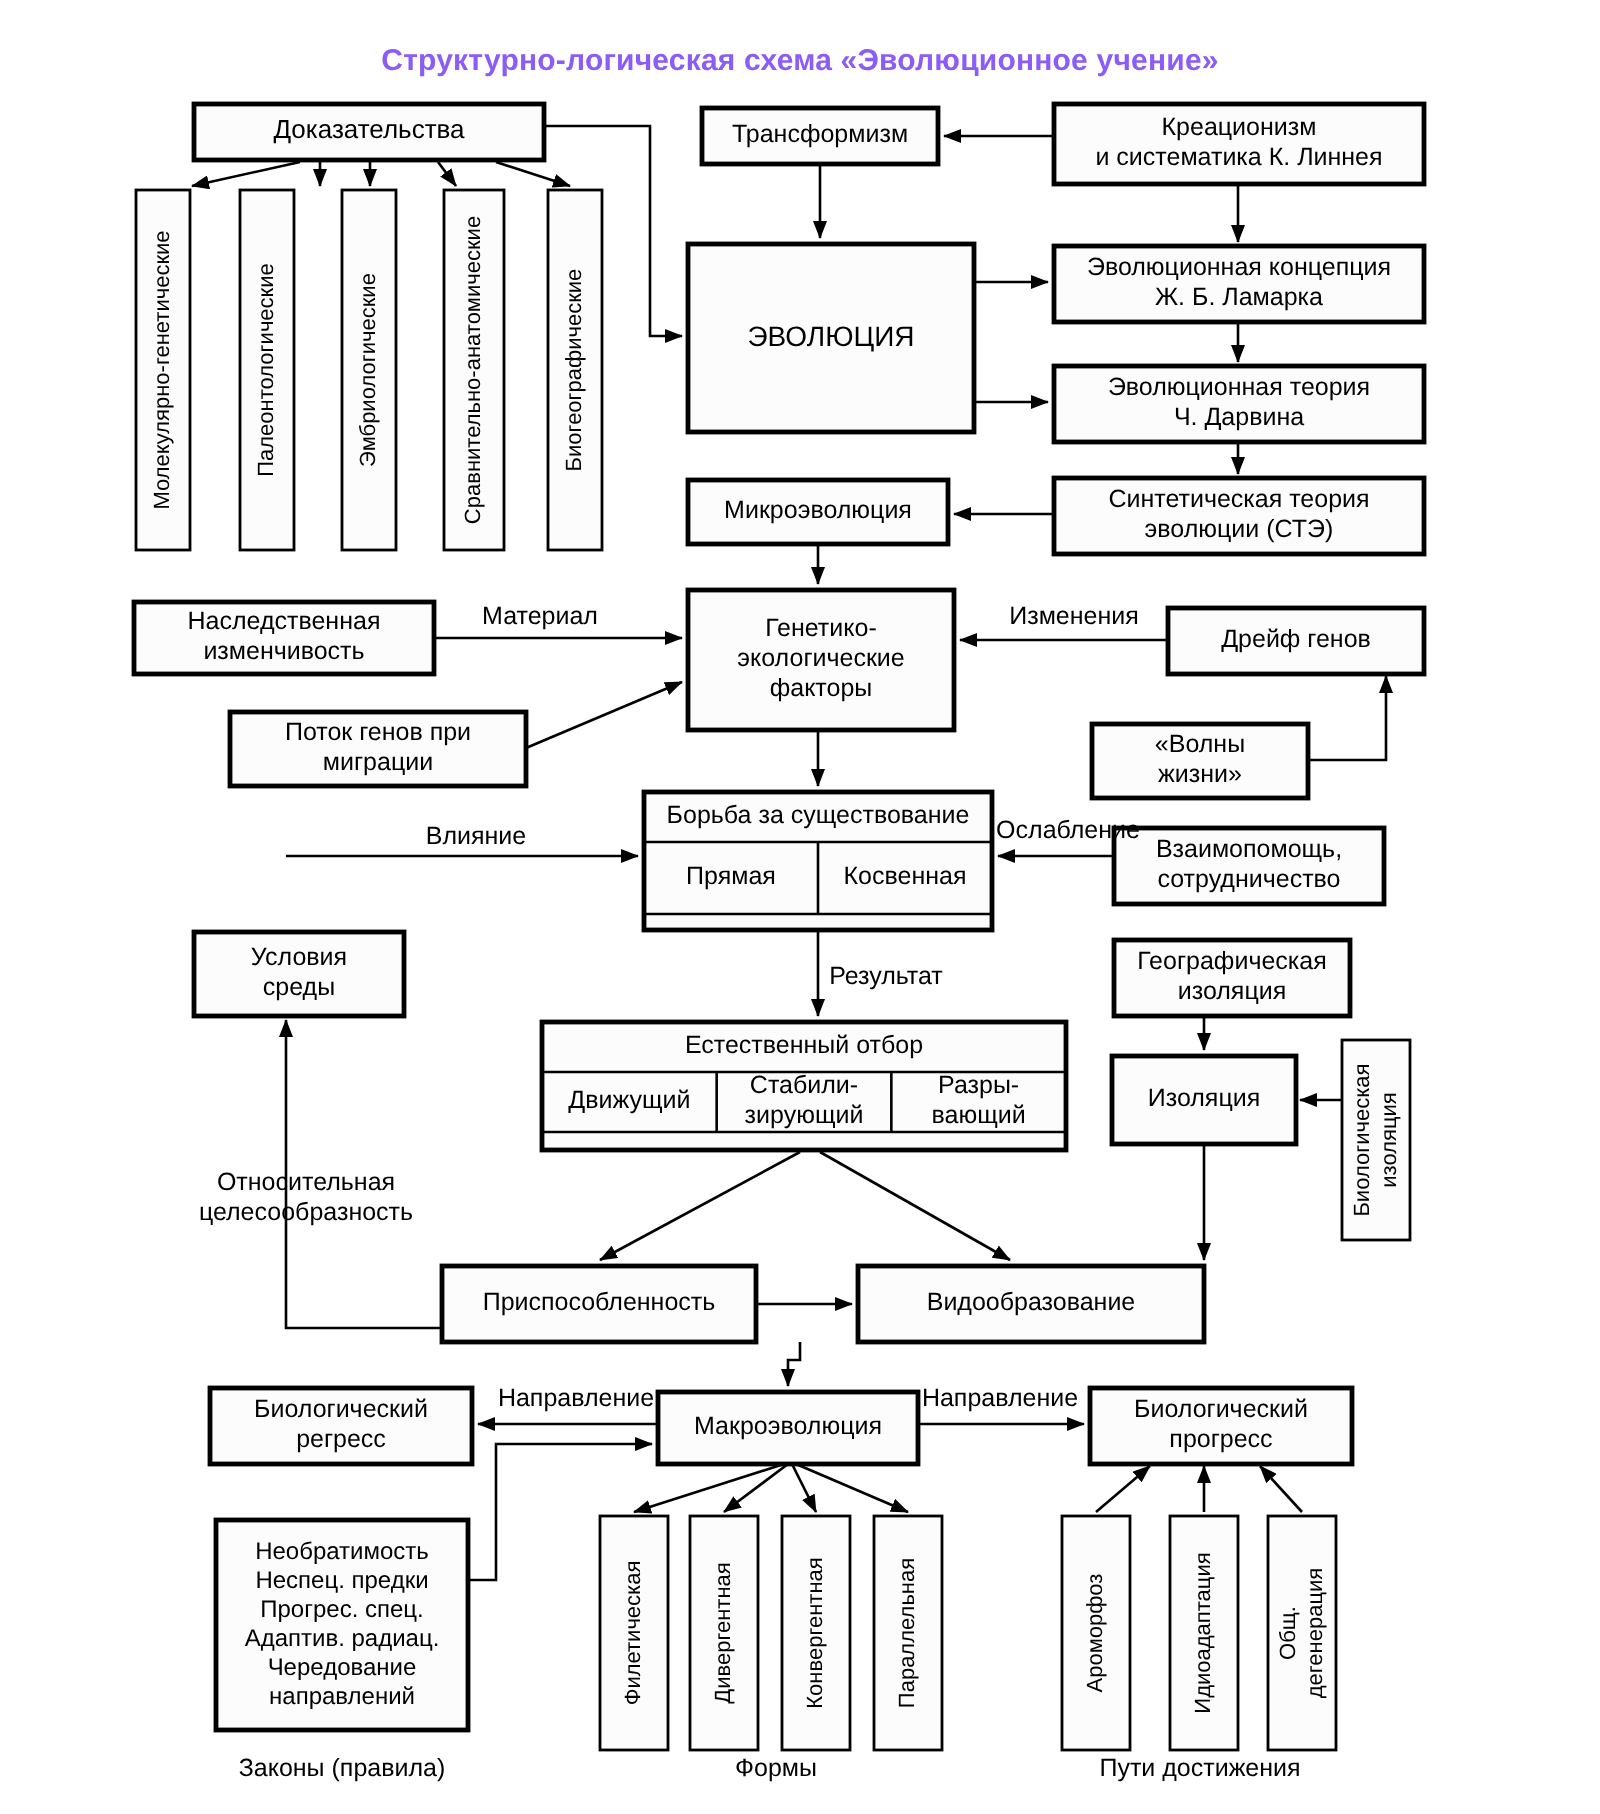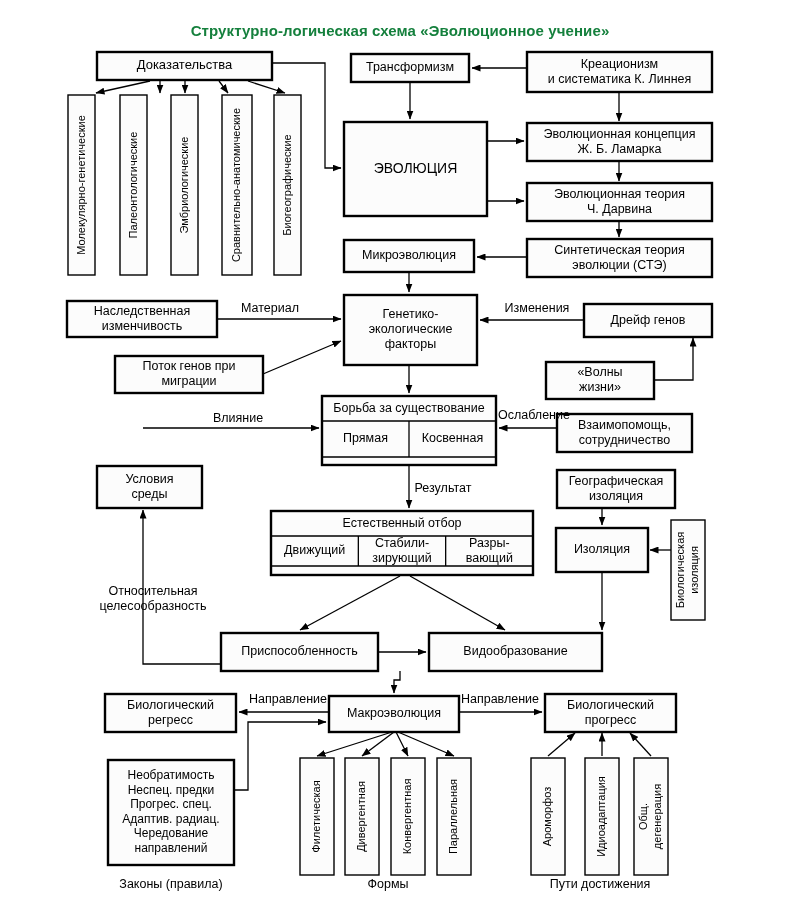--- a/index.html
+++ b/index.html
@@ -6,21 +6,21 @@
   body{font-family:"Liberation Sans","DejaVu Sans",sans-serif;}
   #stage{position:relative;width:800px;height:907px;background:#fff;overflow:hidden;}
   #diagram{position:absolute;left:0;top:0;width:800px;height:907px;}
   .node-rect{fill:#fcfcfc;stroke:#000;stroke-width:2.4;}
   .node-rect.thin{stroke-width:1.4;}
   .node-text{font-family:"Liberation Sans","DejaVu Sans",sans-serif;fill:#000;text-anchor:middle;dominant-baseline:middle;}
   .edge{stroke:#000;fill:none;stroke-width:1.3;}
   .edge-lbl{font-family:"Liberation Sans","DejaVu Sans",sans-serif;fill:#000;text-anchor:middle;}
   .caption{font-family:"Liberation Sans","DejaVu Sans",sans-serif;fill:#000;text-anchor:middle;}
   #title{position:absolute;left:0;top:22px;width:800px;text-align:center;
-         font-size:15px;font-weight:bold;color:#15803d;letter-spacing:0.1px;}
+         font-size:15px;font-weight:bold;color:#8b5cf6;letter-spacing:0.1px;}
 </style>
 </head>
 <body>
 
 <div id="stage">
   <div id="title">Структурно-логическая схема «Эволюционное учение»</div>
   <svg id="diagram" viewBox="0 0 800 907" xmlns="http://www.w3.org/2000/svg">
     <defs>
       <marker id="arrowhead" markerWidth="9" markerHeight="7" refX="8.5" refY="3.5" orient="auto" markerUnits="userSpaceOnUse">
         <polygon points="0 0, 9 3.5, 0 7" fill="#000"></polygon>

